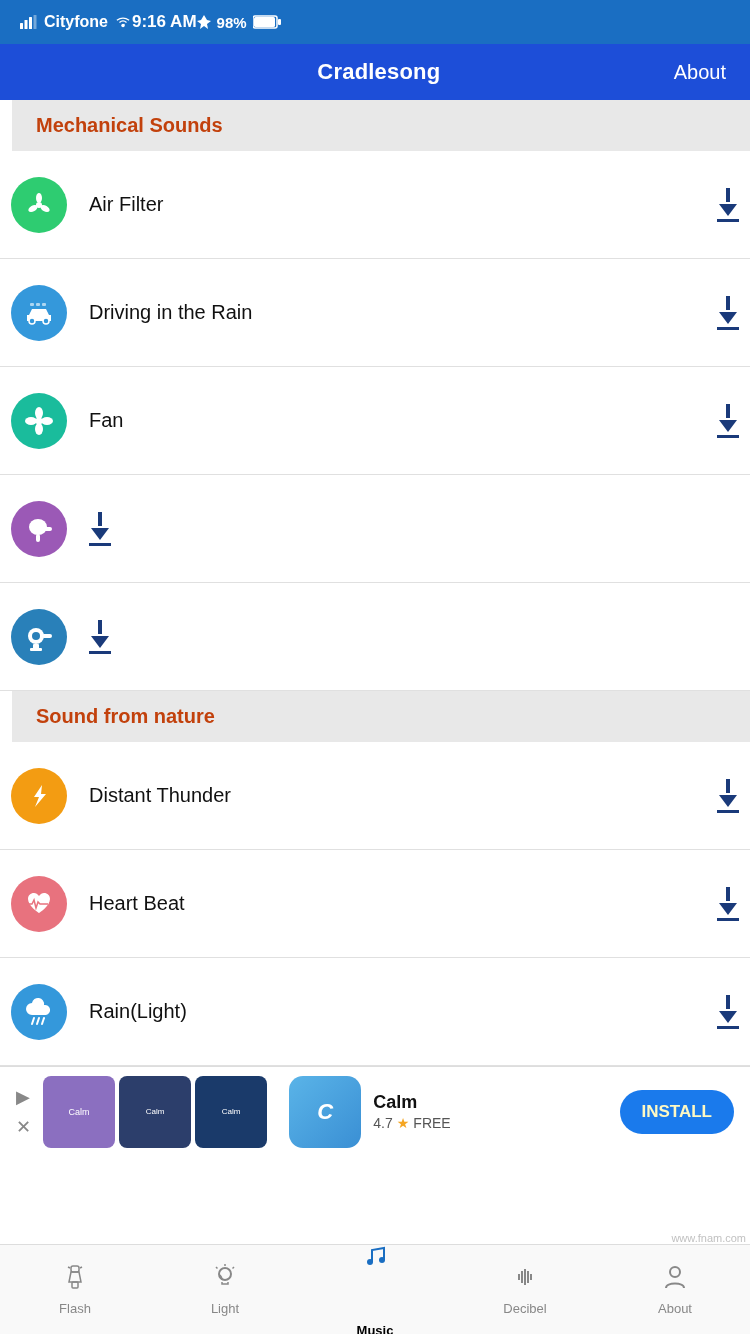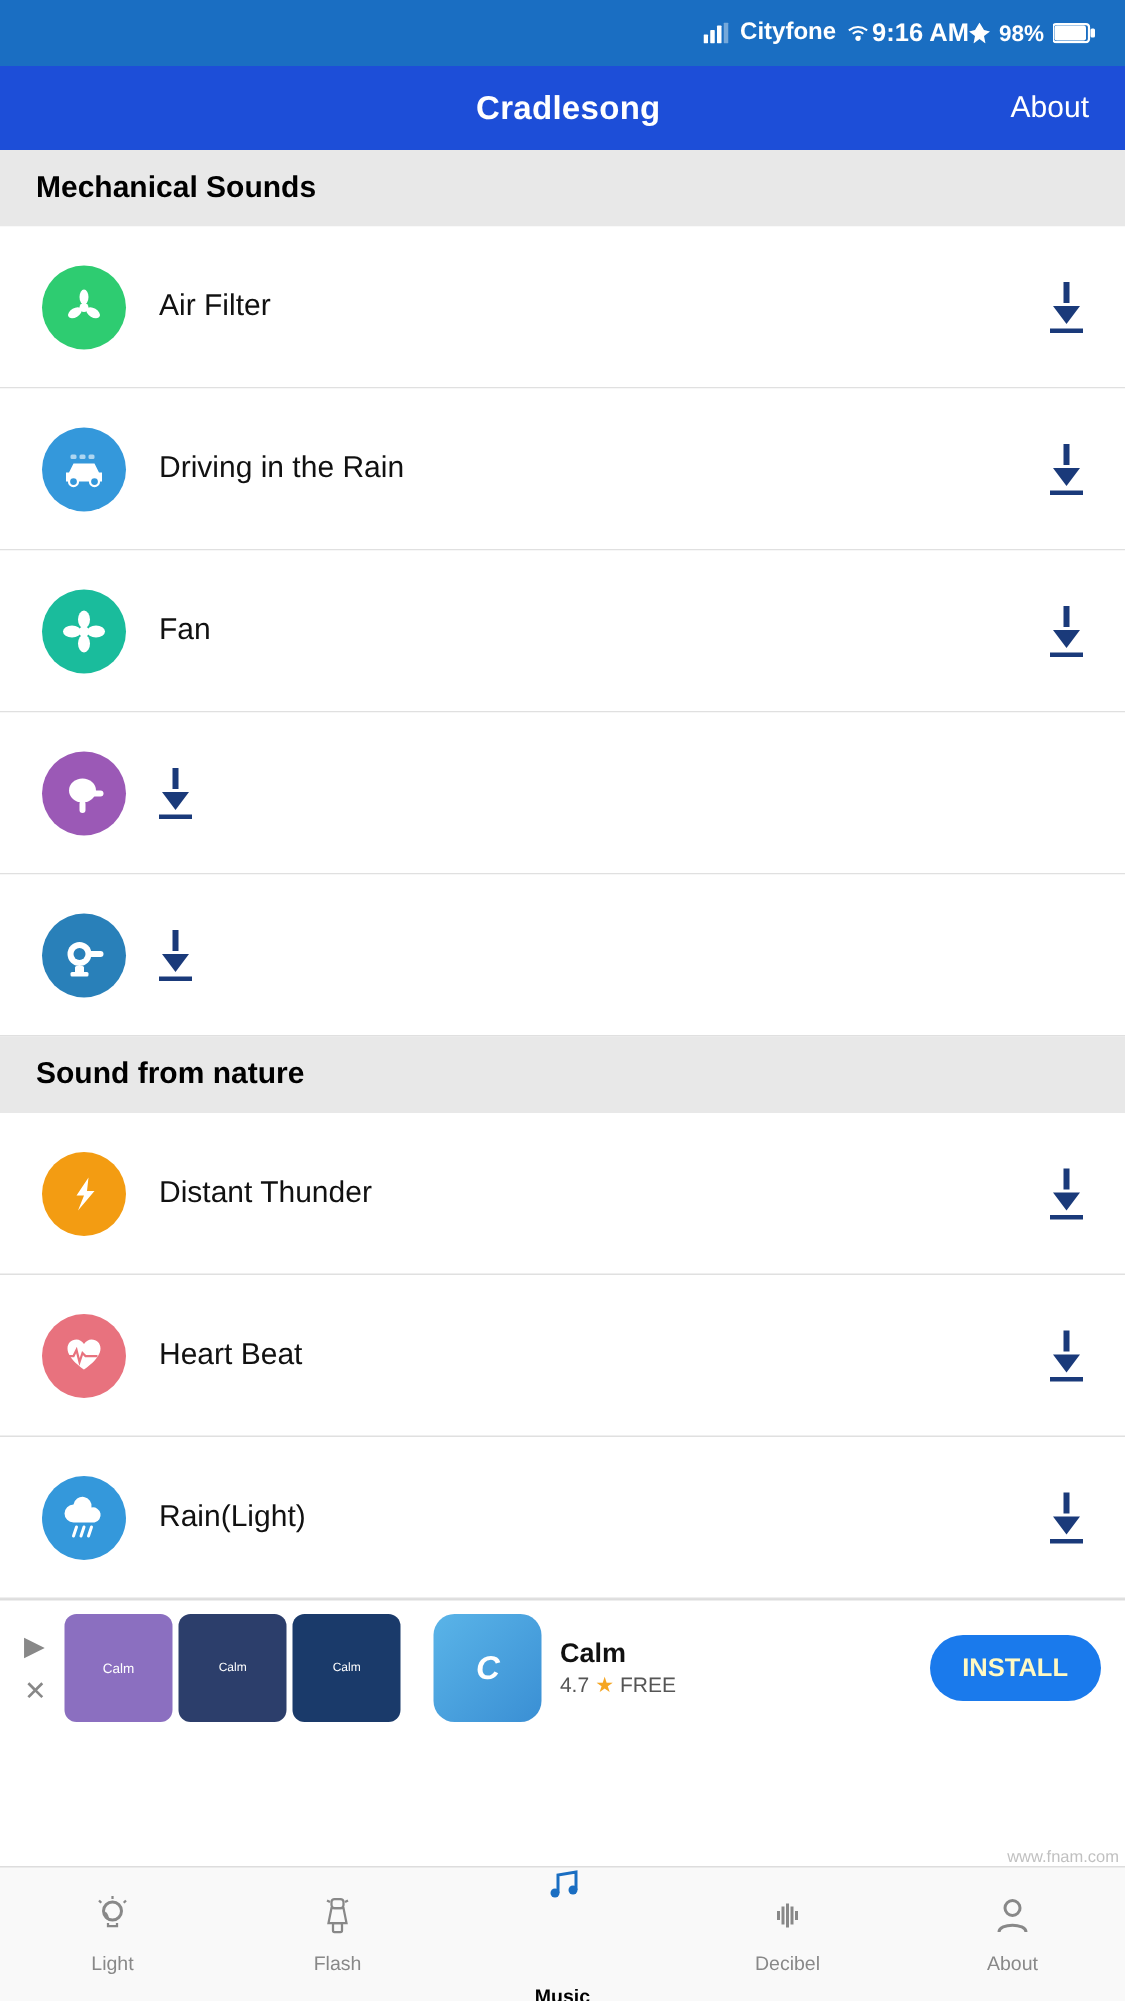--- a/index.html
+++ b/index.html
@@ -10,21 +10,21 @@
       min-height: 1334px;
       background: #fff;
       overflow-x: hidden;
     }
 
     
     .status-bar {
       background: #1a6ec2;
       color: white;
       display: flex;
-      justify-content: flex-end;
+      justify-content: flex-start;
       align-items: center;
       padding: 0 20px;
       height: 44px;
       font-size: 16px;
       font-weight: 600;
     }
     .status-left { display: flex; align-items: center; gap: 6px; }
     .status-center { font-size: 17px; font-weight: 600; }
     .status-right { display: flex; align-items: center; gap: 6px; font-size: 15px; }
 
@@ -52,28 +52,29 @@
       border: none;
       cursor: pointer;
     }
 
     
     .section-header {
       background: #e8e8e8;
       padding: 14px 24px;
       font-size: 20px;
       font-weight: 700;
-      color: #000000;
+      color: #c2410c;
+      margin-left: 12px;
     }
 
     
     .list-item {
       display: flex;
       align-items: center;
-      padding: 0 28px;
+      padding: 0 11px;
       height: 108px;
       border-bottom: 1px solid #e0e0e0;
       background: #fff;
       cursor: pointer;
     }
 
     .item-icon {
       width: 56px;
       height: 56px;
       border-radius: 50%;
@@ -461,43 +462,43 @@
     </div>
     <button class="ad-install-btn">INSTALL</button>
   </div>
 
 </div>
 
 <div class="tab-bar">
 
   <div class="tab-item">
     <span class="tab-icon">
+      <svg width="26" height="26" viewBox="0 0 26 26" fill="none">
+        <rect x="9" y="2" width="8" height="6" rx="2" stroke="#888" stroke-width="1.5"></rect>
+        <path d="M9 8 L7 18 L19 18 L17 8 Z" stroke="#888" stroke-width="1.5" fill="none"></path>
+        <rect x="10" y="18" width="6" height="6" rx="1" stroke="#888" stroke-width="1.5"></rect>
+        <line x1="8" y1="4" x2="6" y2="3" stroke="#888" stroke-width="1.5"></line>
+        <line x1="18" y1="4" x2="20" y2="3" stroke="#888" stroke-width="1.5"></line>
+      </svg>
+    </span>
+    <span class="tab-label">Flash</span>
+  </div>
+
+  <div class="tab-item">
+    <span class="tab-icon">
       <svg width="26" height="26" viewBox="0 0 26 26" fill="#888">
         <circle cx="13" cy="10" r="6" fill="none" stroke="#888" stroke-width="2"></circle>
         <path d="M10 18 L10 20 L16 20 L16 18" fill="none" stroke="#888" stroke-width="1.5"></path>
         <line x1="13" y1="0" x2="13" y2="2" stroke="#888" stroke-width="1.5"></line>
         <line x1="4" y1="3" x2="5.5" y2="4.5" stroke="#888" stroke-width="1.5"></line>
         <line x1="22" y1="3" x2="20.5" y2="4.5" stroke="#888" stroke-width="1.5"></line>
         <path d="M10 16 Q10 13 8 11" stroke="#888" stroke-width="1.5" fill="none"></path>
       </svg>
     </span>
     <span class="tab-label">Light</span>
-  </div>
-
-  <div class="tab-item">
-    <span class="tab-icon">
-      <svg width="26" height="26" viewBox="0 0 26 26" fill="none">
-        <rect x="9" y="2" width="8" height="6" rx="2" stroke="#888" stroke-width="1.5"></rect>
-        <path d="M9 8 L7 18 L19 18 L17 8 Z" stroke="#888" stroke-width="1.5" fill="none"></path>
-        <rect x="10" y="18" width="6" height="6" rx="1" stroke="#888" stroke-width="1.5"></rect>
-        <line x1="8" y1="4" x2="6" y2="3" stroke="#888" stroke-width="1.5"></line>
-        <line x1="18" y1="4" x2="20" y2="3" stroke="#888" stroke-width="1.5"></line>
-      </svg>
-    </span>
-    <span class="tab-label">Flash</span>
   </div>
 
   <div class="tab-item active">
     <span class="tab-icon" style="color:#1a6ec2;">
       <svg width="26" height="26" viewBox="0 0 26 26">
         <path d="M10 20 L10 8 L22 6 L22 18" stroke="#1a6ec2" stroke-width="2" fill="none"></path>
         <circle cx="8" cy="20" r="3" fill="#1a6ec2"></circle>
         <circle cx="20" cy="18" r="3" fill="#1a6ec2"></circle>
       </svg>
     </span>

